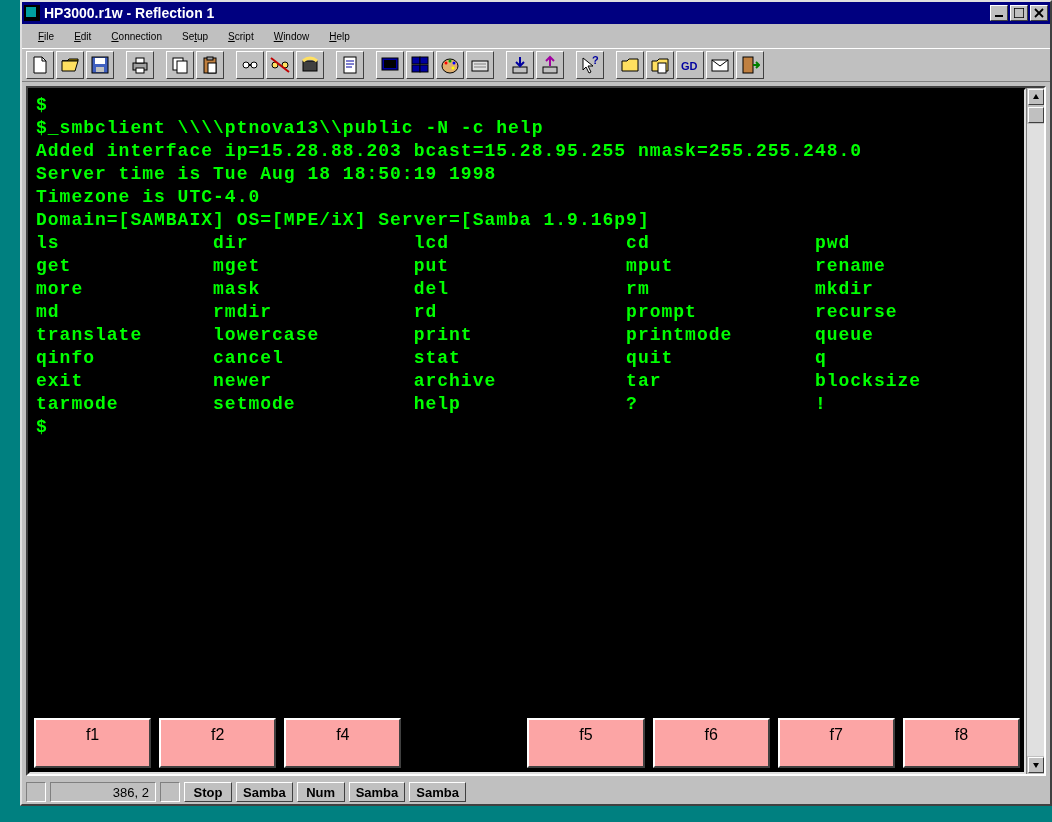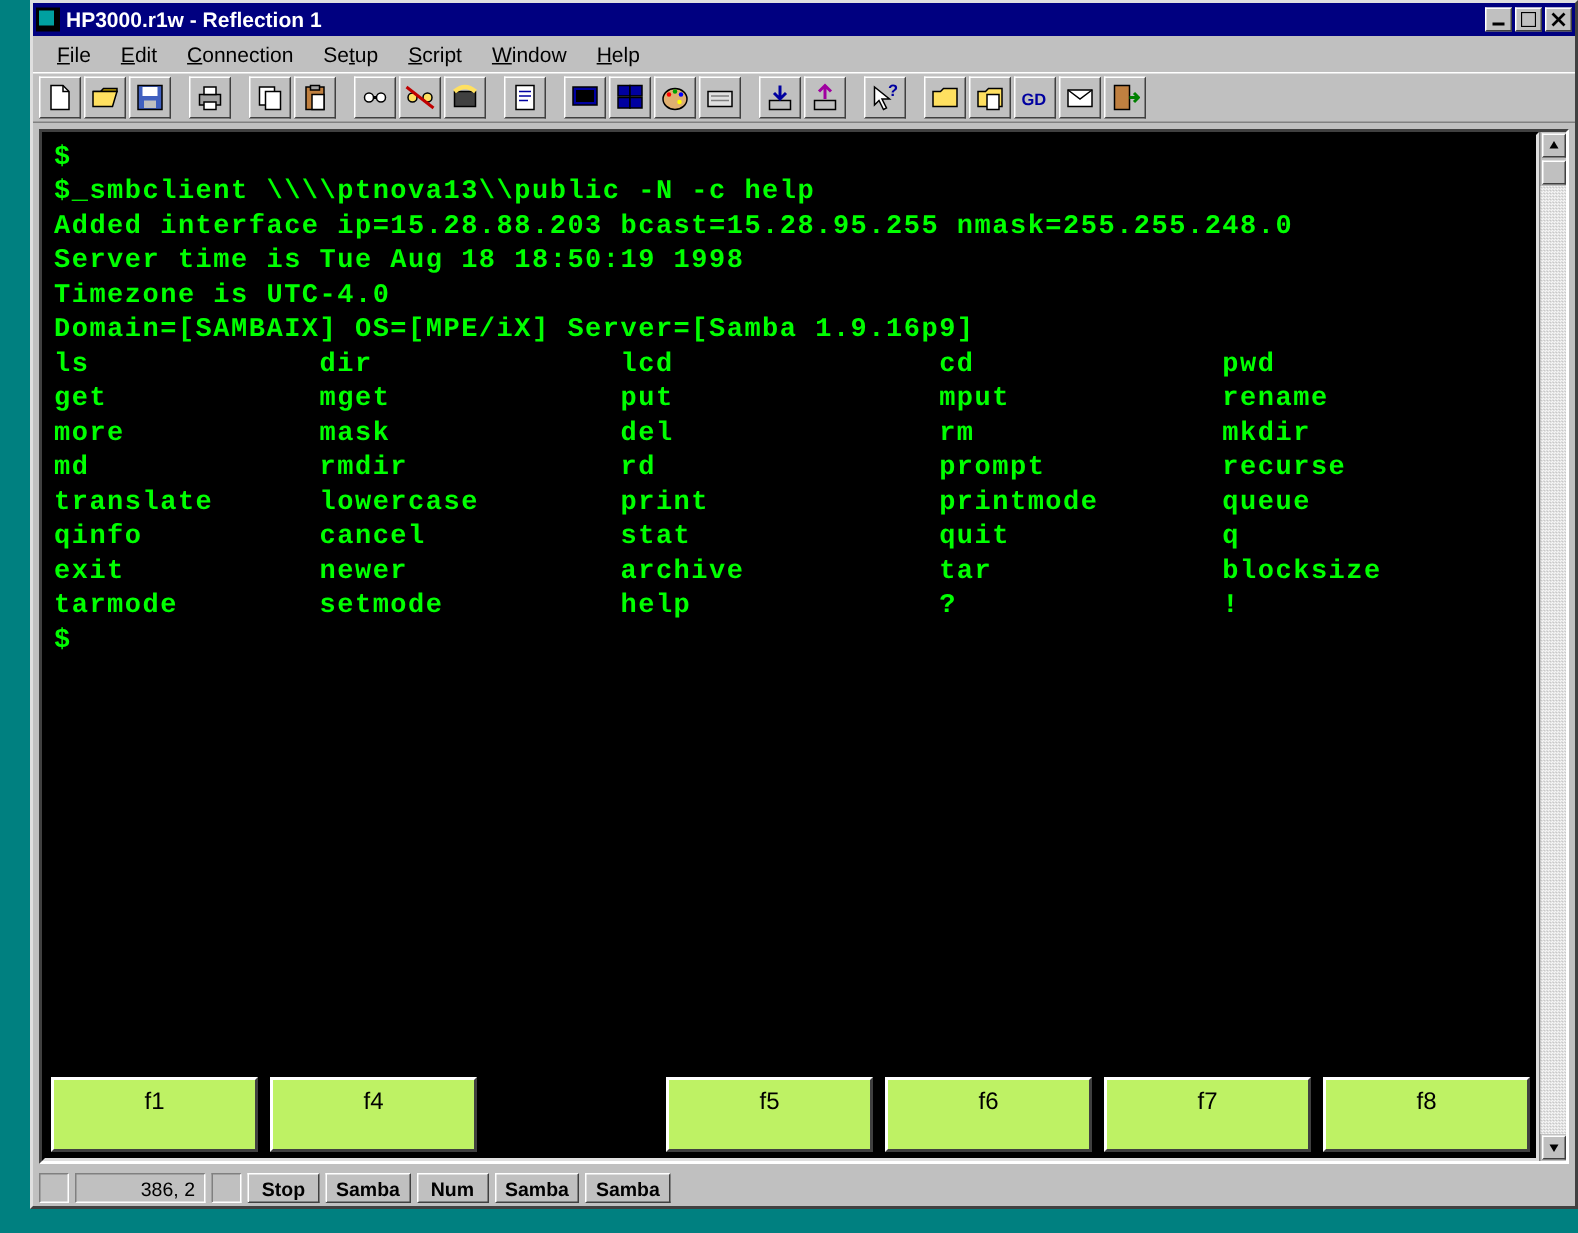--- a/index.html
+++ b/index.html
@@ -52,21 +52,21 @@
     border-color: #fff #404040 #404040 #fff;
     display: flex; align-items: center; justify-content: center;
     font-family: Arial; font-size: 10px; font-weight: bold;
     color: #000; cursor: default;
   }
   
   .menubar {
     height: 24px;
     display: flex; align-items: center;
     padding: 0 6px;
-    font-size: 14px;
+    font-size: 10px;
   }
   .menuitem {
     padding: 2px 10px;
     cursor: default;
   }
   .menuitem .ul { text-decoration: underline; }
   
   .toolbar {
     height: 34px;
     border-top: 1px solid #fff;
@@ -118,21 +118,21 @@
   }
   .fkeys {
     height: 58px;
     display: flex;
     align-items: stretch;
     padding: 4px;
     gap: 8px;
   }
   .fkey {
     flex: 1;
-    background: #bef264;
+    background: #fca5a5;
     border: 2px solid;
     border-color: #fff #404040 #404040 #fff;
     display: flex; align-items: flex-start; justify-content: center;
     padding-top: 6px;
     font-family: Arial; font-size: 16px; font-weight: normal;
     color: #000; cursor: default;
   }
   .fkey-gap { width: 110px; flex: 0 0 auto; }
   
   .vscroll {
@@ -380,20 +380,21 @@
 get            mget             put               mput            rename
 more           mask             del               rm              mkdir
 md             rmdir            rd                prompt          recurse
 translate      lowercase        print             printmode       queue
 qinfo          cancel           stat              quit            q
 exit           newer            archive           tar             blocksize
 tarmode        setmode          help              ?               !
 $</div>
       <div class="fkeys">
         <div class="fkey">f1</div>
+        <div class="fkey">f2</div>
         <div class="fkey">f4</div>
         <div class="fkey-gap"></div>
         <div class="fkey">f5</div>
         <div class="fkey">f6</div>
         <div class="fkey">f7</div>
         <div class="fkey">f8</div>
       </div>
     </div>
     <div class="vscroll">
       <div class="arrow">
@@ -406,21 +407,21 @@
       <div class="arrow">
         <svg width="8" height="8">
             <path d="M4 7L1 2h6z" fill="#000"></path>
           </svg>
       </div>
     </div>
   </div>
 
   <div class="statusbar">
     <div class="statuscell" style="width:20px"></div>
-    <div class="statuscell" style="width:87px;justify-content:flex-end">386, 2</div>
+    <div class="statuscell" style="width:106px;justify-content:flex-end">386, 2</div>
     <div class="statuscell" style="width:20px"></div>
     <div class="statuscell btn">Stop</div>
     <div class="statuscell btn">Samba</div>
     <div class="statuscell btn">Num</div>
     <div class="statuscell btn">Samba</div>
     <div class="statuscell btn">Samba</div>
   </div>
 
 </div>
 

